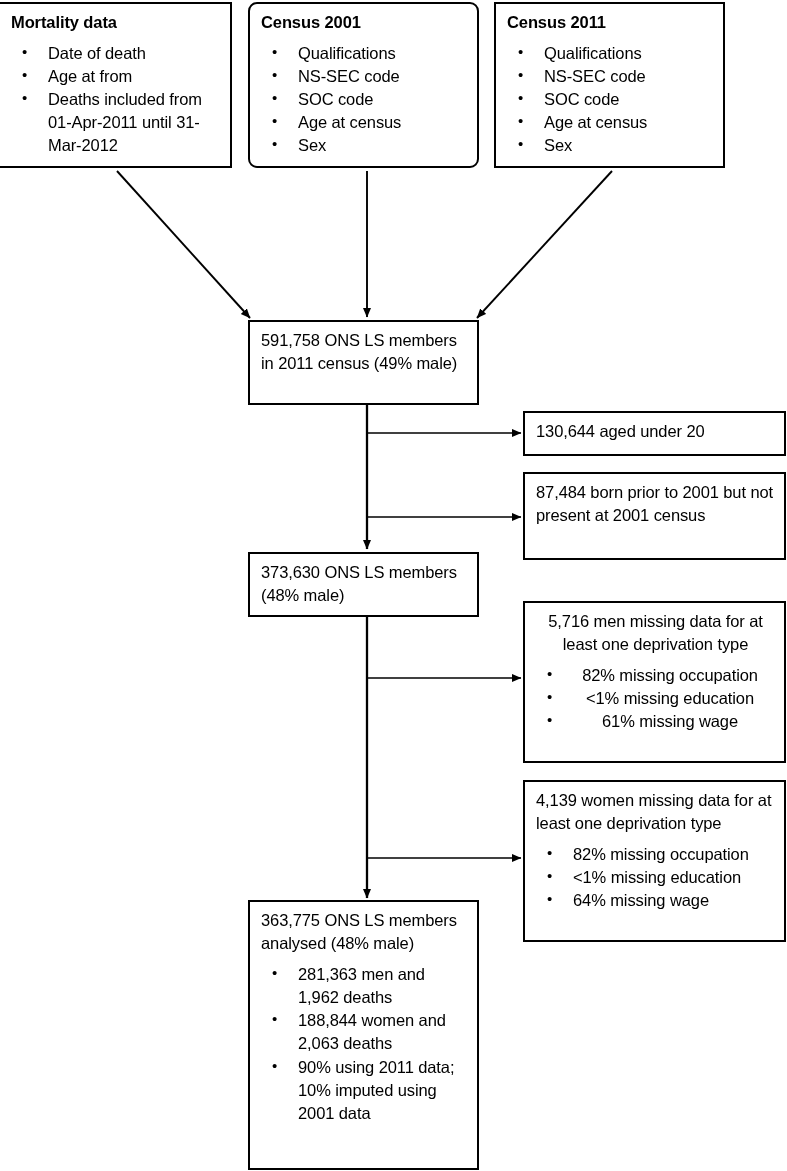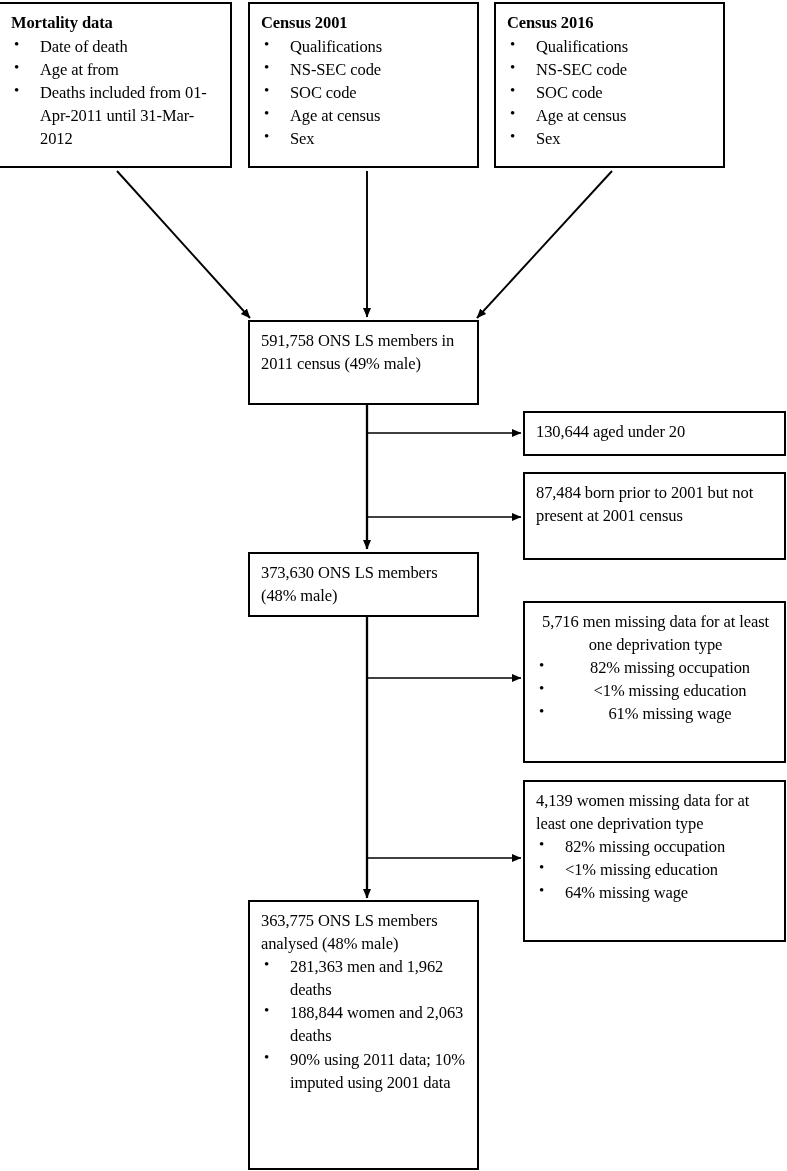--- a/index.html
+++ b/index.html
@@ -6,21 +6,21 @@
   html, body {
     margin: 0;
     padding: 0;
     background: #ffffff;
   }
   #canvas {
     position: relative;
     width: 787px;
     height: 1171px;
     background: #ffffff;
-    font-family: Liberation Serif, serif;
+    font-family: Liberation Sans, sans-serif;
     color: #000000;
     overflow: hidden;
   }
   .arrow-layer {
     position: absolute;
     left: 0;
     top: 0;
     width: 787px;
     height: 1171px;
     pointer-events: none;
@@ -38,21 +38,21 @@
   .box .title {
     font-weight: bold;
     display: block;
     margin-bottom: 1px;
   }
   .box .lead {
     display: block;
   }
   ul.bul {
     list-style: none;
-    margin: 0;
+    margin: 8px;
     padding: 0;
   }
   ul.bul > li {
     position: relative;
     padding-left: 29px;
     margin: 0;
   }
   ul.bul > li::before {
     content: "\2022";
     position: absolute;
@@ -95,33 +95,33 @@
 
   <div class="box" style="left:-2px; top:2px; width:234px; height:166px;">
     <span class="title">Mortality data</span>
     <ul class="bul">
       <li>Date of death</li>
       <li>Age at from</li>
       <li>Deaths included from 01-Apr-2011 until 31-Mar-2012</li>
     </ul>
   </div>
 
-  <div class="box" style="left:248px; top:2px; width:231px; height:166px;">
+  <div class="box" style="left:248px; top:2px; width:231px; height:166px;border-radius:9px;">
     <span class="title">Census 2001</span>
     <ul class="bul">
       <li>Qualifications</li>
       <li>NS-SEC code</li>
       <li>SOC code</li>
       <li>Age at census</li>
       <li>Sex</li>
     </ul>
   </div>
 
   <div class="box" style="left:494px; top:2px; width:231px; height:166px;">
-    <span class="title">Census 2016</span>
+    <span class="title">Census 2011</span>
     <ul class="bul">
       <li>Qualifications</li>
       <li>NS-SEC code</li>
       <li>SOC code</li>
       <li>Age at census</li>
       <li>Sex</li>
     </ul>
   </div>
 
   <div class="box" style="left:248px; top:320px; width:231px; height:85px;">

